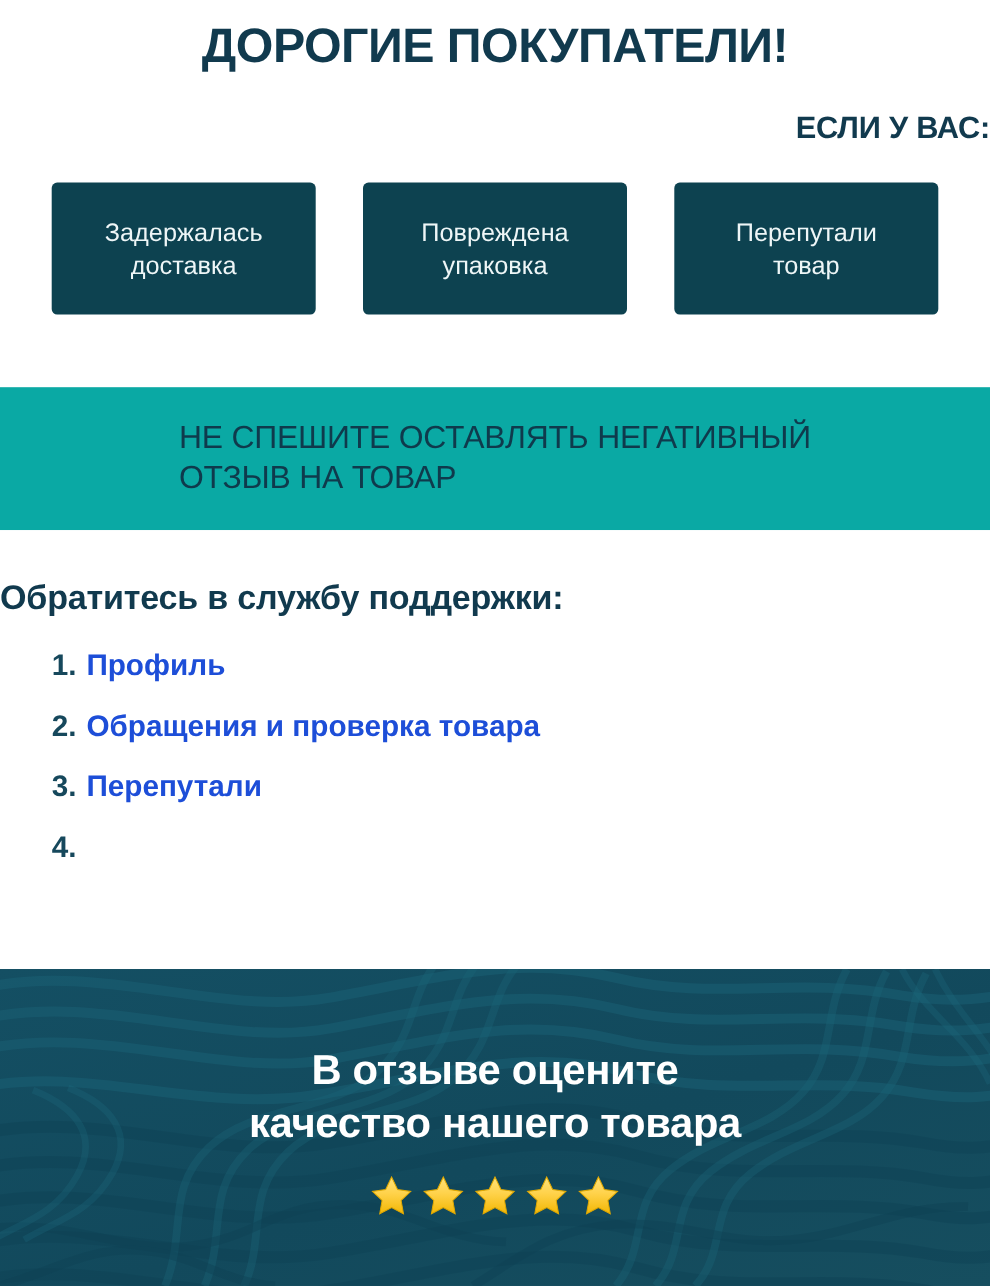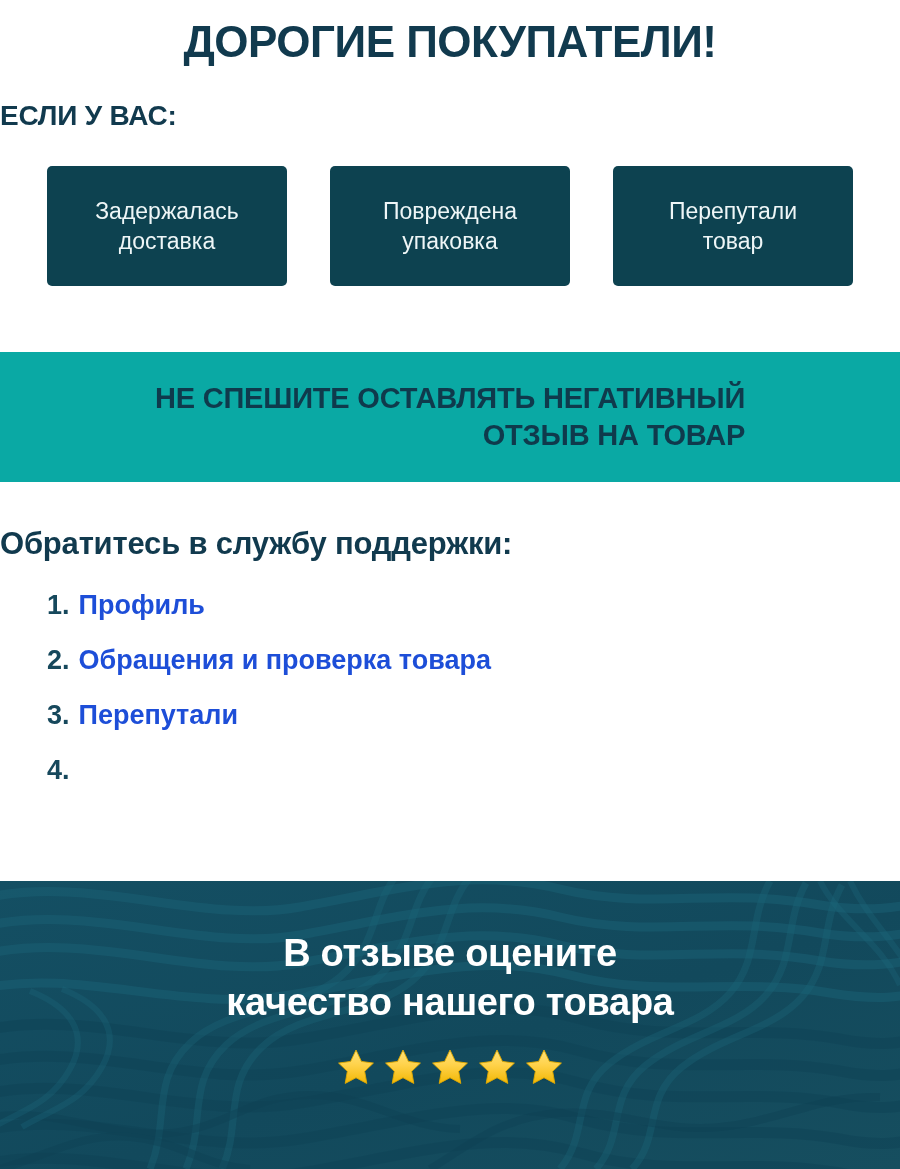--- a/index.html
+++ b/index.html
@@ -38,21 +38,21 @@
     font-weight: 700;
     color: #113a4e;
     letter-spacing: -0.5px;
     line-height: 1.05;
     margin: 11px;
     padding: 4px 10px 0 10px;
     white-space: nowrap;
   }
 
   .sub-title {
-    text-align: left;
+    text-align: right;
     font-size: 28px;
     font-weight: 700;
     color: #113a4e;
     letter-spacing: -0.2px;
     margin: 0;
     padding-top: 24px;
   }
 
   .reason-row {
     display: flex;
@@ -88,22 +88,22 @@
     height: 130px;
     display: flex;
     align-items: center;
     justify-content: center;
     box-sizing: border-box;
   }
 
   .teal-banner-text {
     color: #0f3a4c;
     font-size: 29px;
-    font-weight: 700;
-    text-align: right;
+    font-weight: 400;
+    text-align: left;
     line-height: 1.28;
     letter-spacing: -0.2px;
     white-space: pre-line;
     padding: 0 24px;
   }
 
   
   .support-section {
     background: #ffffff;
     flex: 1 1 auto;
@@ -168,21 +168,21 @@
     pointer-events: none;
   }
 
   .bottom-content {
     position: relative;
     z-index: 2;
     width: 100%;
     display: flex;
     flex-direction: column;
     align-items: center;
-    padding-top: 48px;
+    padding-top: 68px;
     box-sizing: border-box;
   }
 
   .bottom-heading {
     color: #ffffff;
     font-size: 38px;
     font-weight: 700;
     text-align: center;
     line-height: 1.3;
     letter-spacing: -0.3px;

